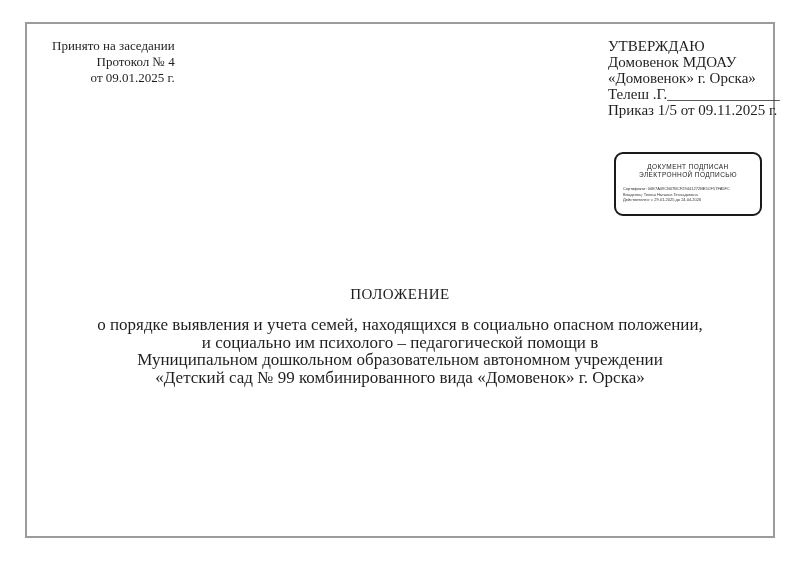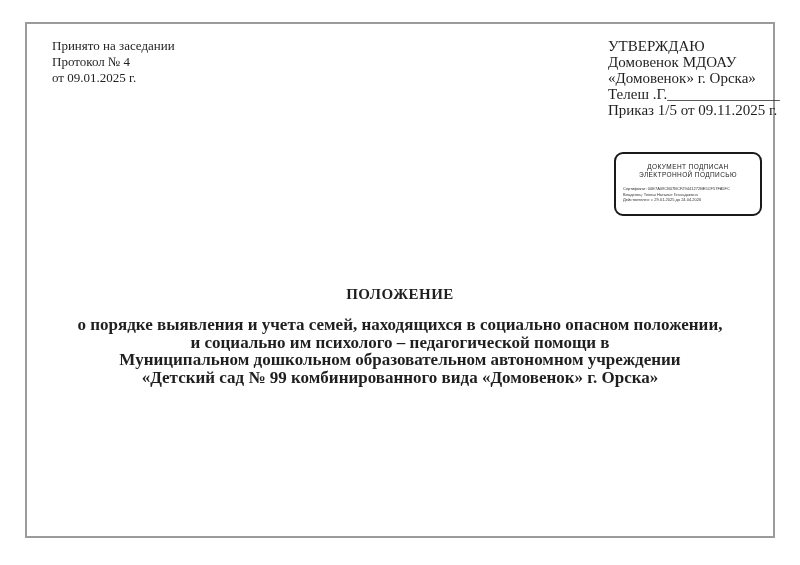--- a/index.html
+++ b/index.html
@@ -24,21 +24,21 @@
     border: 2px solid #9b9b9b;
     box-sizing: border-box;
     background: #ffffff;
   }
   .accepted-block {
     position: absolute;
     left: 52px;
     top: 38px;
     font-size: 13px;
     line-height: 16px;
-    text-align: left;
+    text-align: right;
   }
   .approved-block {
     position: absolute;
     left: 608px;
     top: 38px;
     font-size: 15px;
     line-height: 16px;
     text-align: left;
     white-space: nowrap;
   }
@@ -73,21 +73,21 @@
     line-height: 5.5px;
     text-align: left;
     color: #333333;
   }
   .title-block {
     position: absolute;
     left: 0;
     top: 286px;
     width: 800px;
     text-align: center;
-    font-weight: bold;
+    font-weight: normal;
   }
   .title-heading {
     font-size: 15px;
     letter-spacing: 0.5px;
     margin-bottom: 13px;
   }
   .title-lines {
     font-size: 17px;
     line-height: 17.5px;
   }

